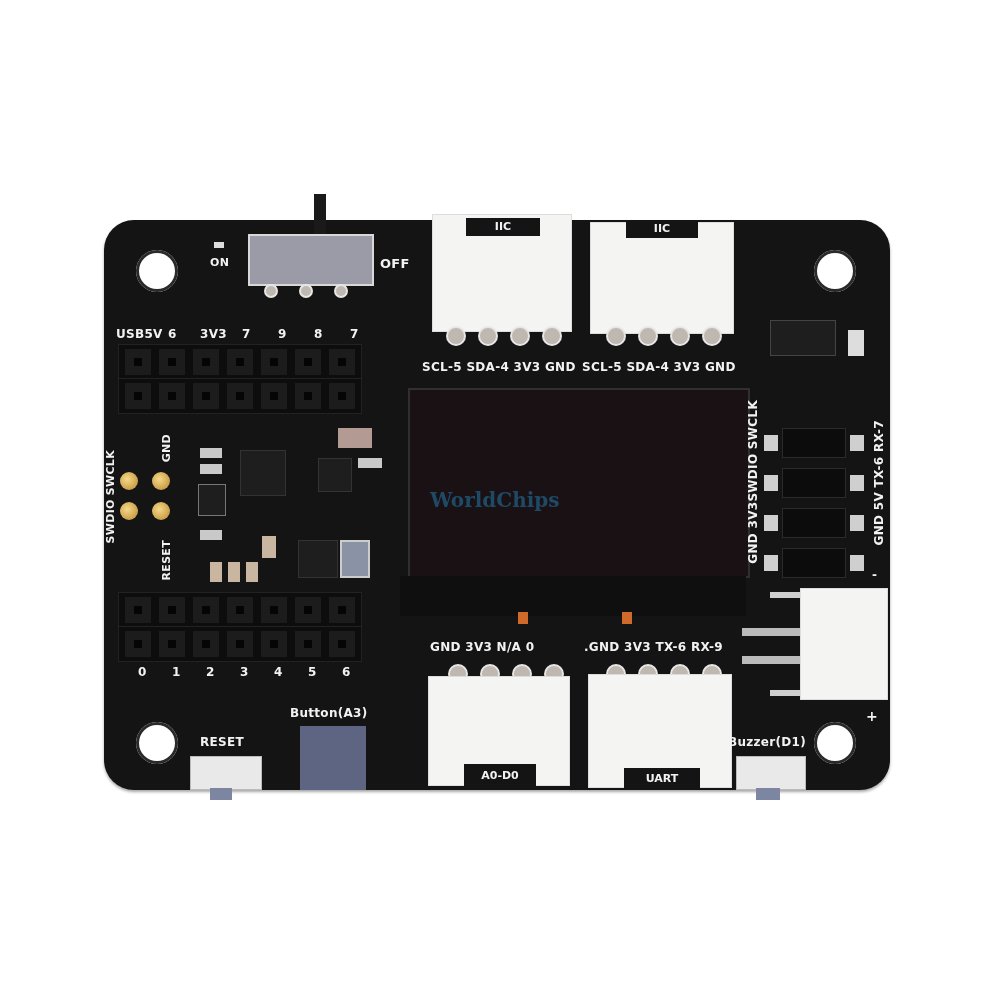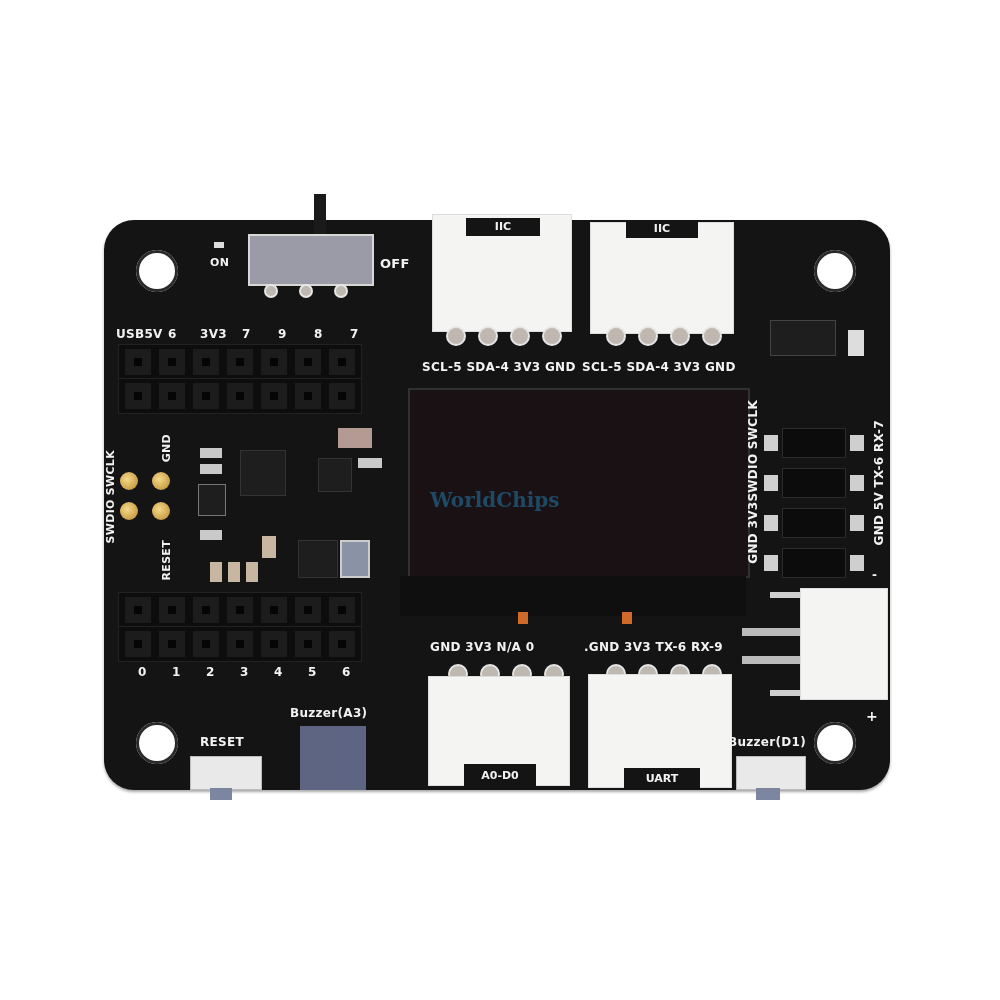--- a/index.html
+++ b/index.html
@@ -254,18 +254,18 @@
   </div>
 <div class="abs conn" style="left:428px;top:676px;width:140px;height:108px"></div>
 <div class="abs conn-lbl" style="left:464px;top:764px;width:72px;height:22px;line-height:24px">A0-D0</div>
 <div class="abs conn" style="left:588px;top:674px;width:142px;height:112px"></div>
 <div class="abs conn-lbl" style="left:624px;top:768px;width:76px;height:20px;line-height:22px">UART</div>
 
 <span class="abs silk" style="left:200px;top:735px">RESET</span>
 <div class="abs btn" style="left:190px;top:756px;width:70px;height:32px"></div>
 <div class="abs" style="left:210px;top:788px;width:22px;height:12px;background:#7d86a0"></div>
 
-<span class="abs silk" style="left:290px;top:706px">Buzzer(A3)</span>
+<span class="abs silk" style="left:290px;top:706px">Button(A3)</span>
 <div class="abs" style="left:300px;top:726px;width:66px;height:64px;background:#5d6582"></div>
 
 <span class="abs silk" style="left:728px;top:735px">Buzzer(D1)</span>
 <div class="abs btn" style="left:736px;top:756px;width:68px;height:32px"></div>
 <div class="abs" style="left:756px;top:788px;width:24px;height:12px;background:#7d86a0"></div>
 
 </body></html>

